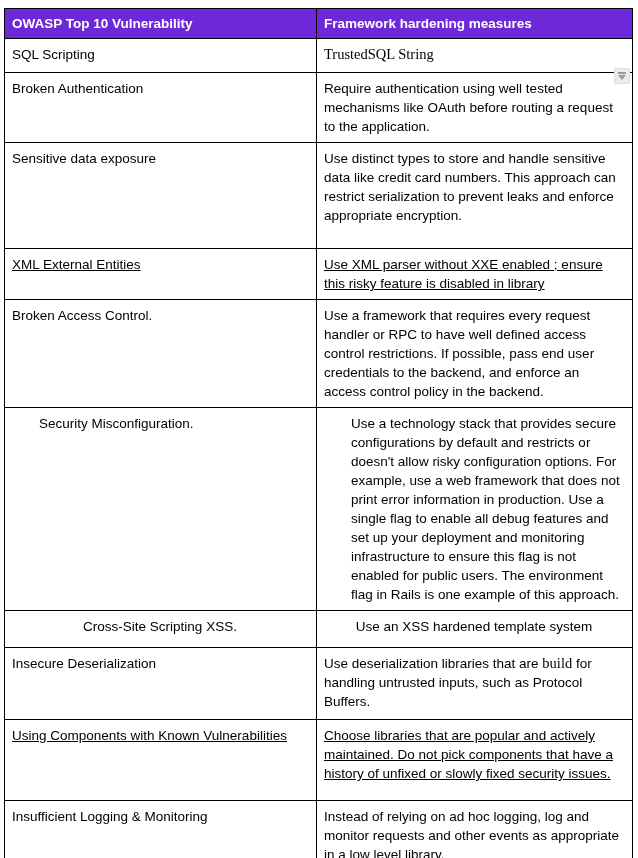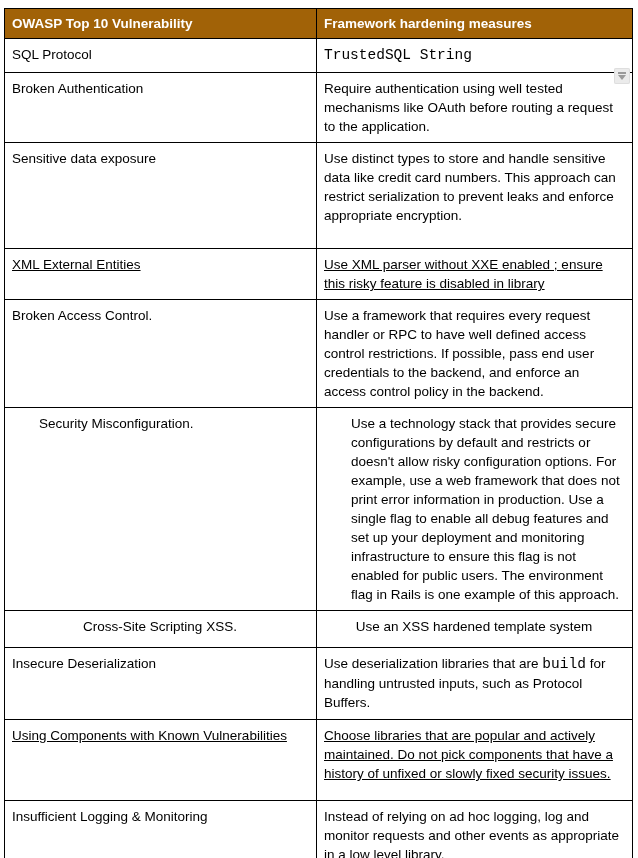--- a/index.html
+++ b/index.html
@@ -28,42 +28,42 @@
   table.doc-table th,
   table.doc-table td {
     border: 1.5px solid #000000;
     vertical-align: top;
     padding: 6px 8px 6px 7px;
     font-size: 13.5px;
     line-height: 19px;
     word-wrap: break-word;
   }
   table.doc-table thead th {
-    background: #a16207;
+    background: #6d28d9;
     color: #ffffff;
     font-weight: bold;
     text-align: left;
     height: 15px;
     padding-top: 5px;
     padding-bottom: 5px;
     font-size: 13.5px;
   }
   
   tbody tr:nth-child(1)  td { height: 21px; }
   tbody tr:nth-child(2)  td { height: 55px; }
   tbody tr:nth-child(3)  td { height: 93px; }
   tbody tr:nth-child(4)  td { height: 37px; text-decoration: underline; }
   tbody tr:nth-child(5)  td { height: 88px; }
   tbody tr:nth-child(6)  td { height: 181px; padding-left: 34px; }
   tbody tr:nth-child(7)  td { height: 24px; text-align: center; }
   tbody tr:nth-child(8)  td { height: 59px; }
   tbody tr:nth-child(9)  td { height: 68px; text-decoration: underline; }
   tbody tr:nth-child(10) td { height: 60px; }
   .seg-serif {
-    font-family: Liberation Mono, monospace;
+    font-family: Liberation Serif, serif;
     font-size: 14.5px;
   }
   .seg-sans {
     font-family: "Liberation Sans", sans-serif;
   }
   
   .comment-marker {
     position: absolute;
     left: 614px;
     top: 68px;
@@ -103,21 +103,21 @@
       <col style="width:316px">
     </colgroup>
     <thead>
       <tr>
         <th>OWASP Top 10 Vulnerability</th>
         <th>Framework hardening measures</th>
       </tr>
     </thead>
     <tbody id="table-body">
         <tr>
-          <td>SQL Protocol</td>
+          <td>SQL Scripting</td>
           <td><span class="seg-serif">TrustedSQL String</span></td>
         </tr>
         <tr>
           <td>Broken Authentication</td>
           <td><span class="seg-sans">Require authentication using well tested mechanisms like OAuth before routing a request to the application.</span></td>
         </tr>
         <tr>
           <td>Sensitive data exposure</td>
           <td><span class="seg-sans">Use distinct types to store and handle sensitive data like credit card numbers. This approach can restrict serialization to prevent leaks and enforce appropriate encryption.</span></td>
         </tr>

